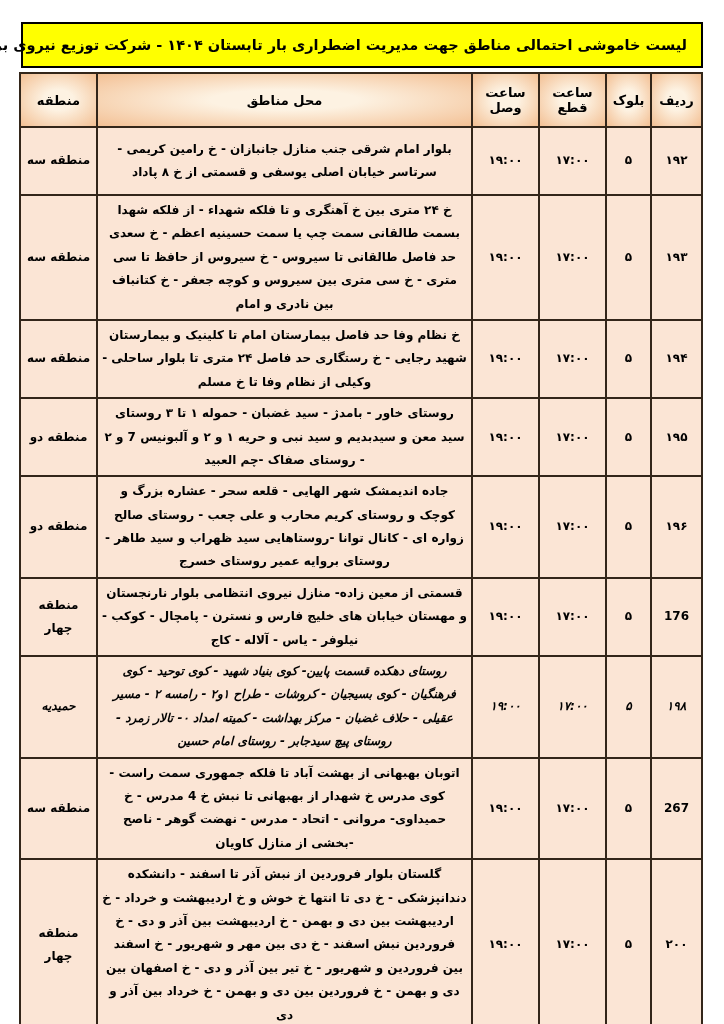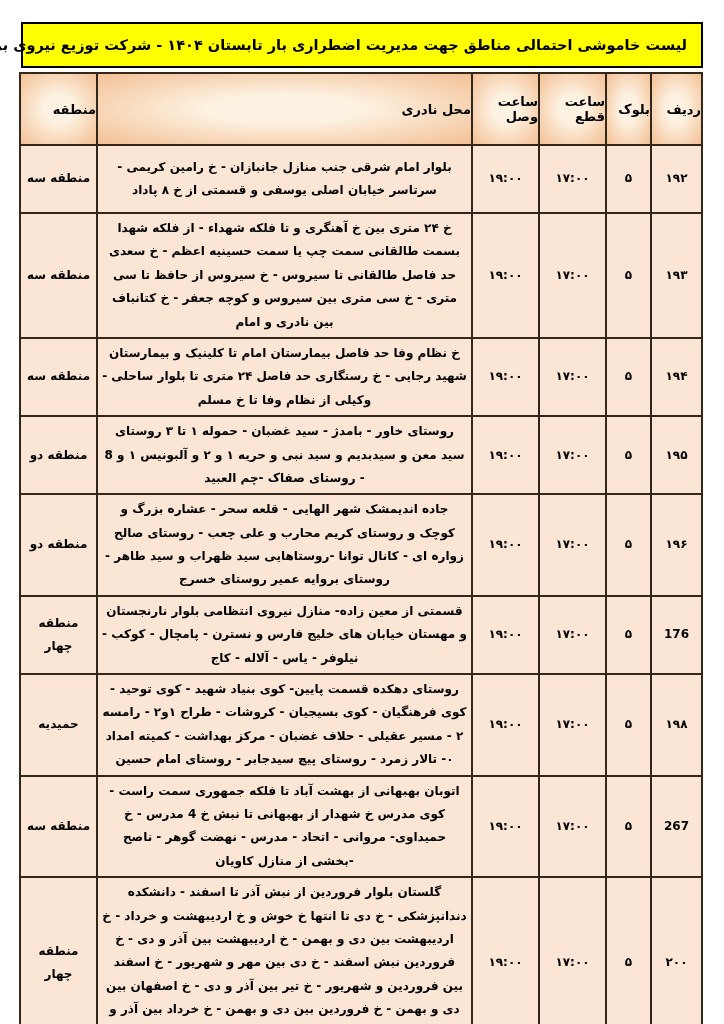--- a/index.html
+++ b/index.html
@@ -37,40 +37,39 @@
     direction:rtl;
   }
   .outage-table th,.outage-table td{
     border:2px solid var(--border);
     text-align:center;
     vertical-align:middle;
     font-weight:bold;
     color:var(--text);
   }
   .outage-table th{
-    height:72px;
+    height:54px;
     font-size:13px;
     background:radial-gradient(ellipse at center, var(--header_center) 0%, var(--header_center) 28%, var(--header_edge) 100%);
-    text-align:right;
   }
   .outage-table td{
     background:var(--cell_bg);
     font-size:12px;
     line-height:1.95;
     padding:3px 5px;
   }
   td.c-loc{padding:3px 4px;}
   
   tbody tr:nth-child(1) td{height:68px;}
   tbody tr:nth-child(2) td{height:76px;margin-left:42px;}
   tbody tr:nth-child(3) td{height:62px;}
   tbody tr:nth-child(4) td{height:62px;}
   tbody tr:nth-child(5) td{height:75px;}
   tbody tr:nth-child(6) td{height:58px;}
-  tbody tr:nth-child(7) td{height:75px;}
+  tbody tr:nth-child(7) td{height:75px;font-style:italic;}
   tbody tr:nth-child(8) td{height:62px;}
   tbody tr:nth-child(9) td{height:108px;}
   tbody tr:nth-child(10) td{height:67px;}
 </style>
 </head>
 <body>
 
 <div class="sheet">
 
   <div class="title-band">
@@ -85,21 +84,21 @@
       <col style="width:67px">
         <col style="width:375px">
         <col style="width:77px">
     </colgroup>
     <thead>
       <tr>
         <th>ردیف</th>
         <th>بلوک</th>
         <th>ساعت قطع</th>
         <th>ساعت وصل</th>
-        <th>محل نادری</th>
+        <th>محل مناطق</th>
         <th>منطقه</th>
       </tr>
     </thead>
     <tbody>
   <tr>
     <td class="c-radif">۱۹۲</td>
     <td class="c-block">۵</td>
     <td class="c-cut">۱۷:۰۰</td>
     <td class="c-connect">۱۹:۰۰</td>
     <td class="c-loc">بلوار امام شرقی جنب منازل جانبازان - خ رامین کریمی - سرتاسر خیابان اصلی یوسفی و قسمتی از خ ۸ پاداد</td>
@@ -122,21 +121,21 @@
     <td class="c-connect">۱۹:۰۰</td>
     <td class="c-loc">خ نظام وفا حد فاصل بیمارستان امام تا کلینیک و بیمارستان شهید رجایی - خ رستگاری حد فاصل ۲۴ متری تا بلوار ساحلی - وکیلی از نظام وفا تا خ مسلم</td>
     <td class="c-region">منطقه سه</td>
   </tr>
 
   <tr>
     <td class="c-radif">۱۹۵</td>
     <td class="c-block">۵</td>
     <td class="c-cut">۱۷:۰۰</td>
     <td class="c-connect">۱۹:۰۰</td>
-    <td class="c-loc">روستای خاور - بامدژ - سید غضبان - حموله ۱ تا ۳ روستای سید معن و سیدبدیم و سید نبی و حریه ۱ و ۲ و آلبونیس ۱ و 8 - روستای صفاک -چم العبید</td>
+    <td class="c-loc">روستای خاور - بامدژ - سید غضبان - حموله ۱ تا ۳ روستای سید معن و سیدبدیم و سید نبی و حریه ۱ و ۲ و آلبونیس 7 و ۲ - روستای صفاک -چم العبید</td>
     <td class="c-region">منطقه دو</td>
   </tr>
 
   <tr>
     <td class="c-radif">۱۹۶</td>
     <td class="c-block">۵</td>
     <td class="c-cut">۱۷:۰۰</td>
     <td class="c-connect">۱۹:۰۰</td>
     <td class="c-loc">جاده اندیمشک شهر الهایی - قلعه سحر - عشاره بزرگ و کوچک و روستای کریم محارب و علی چعب - روستای صالح زواره ای - کانال توانا -روستاهایی سید ظهراب و سید طاهر - روستای بروایه عمیر روستای خسرج</td>
     <td class="c-region">منطقه دو</td>

